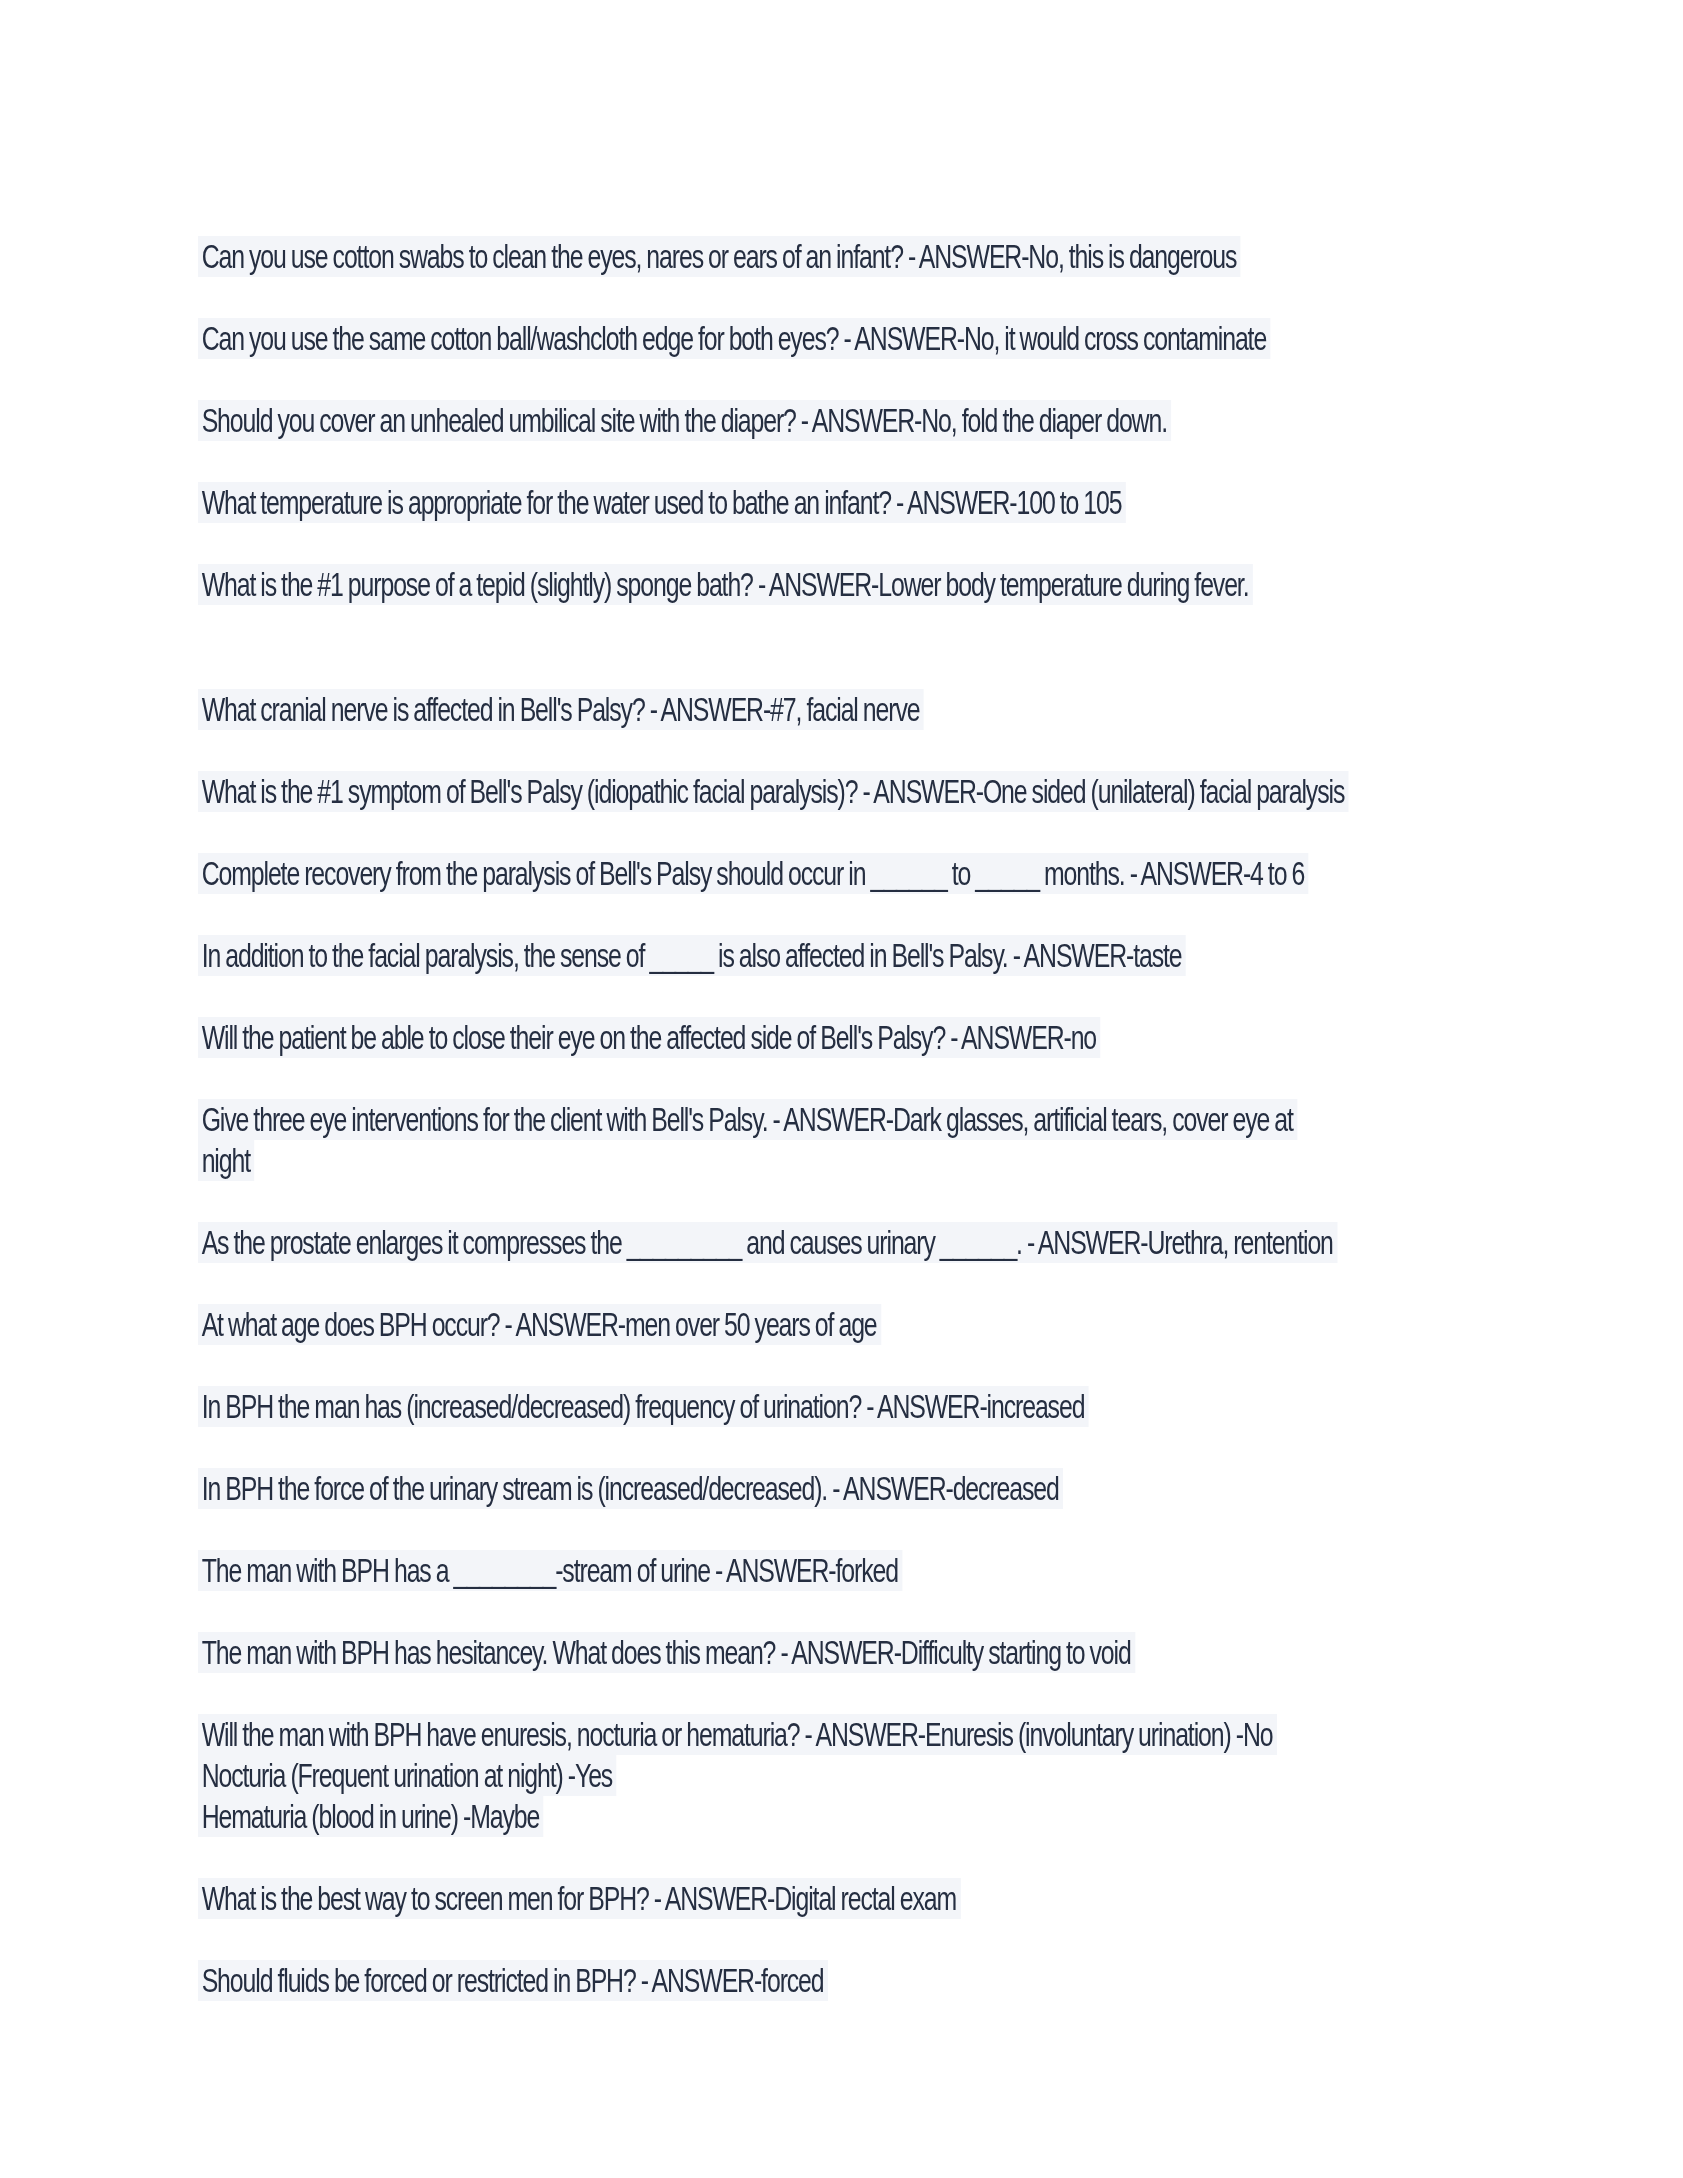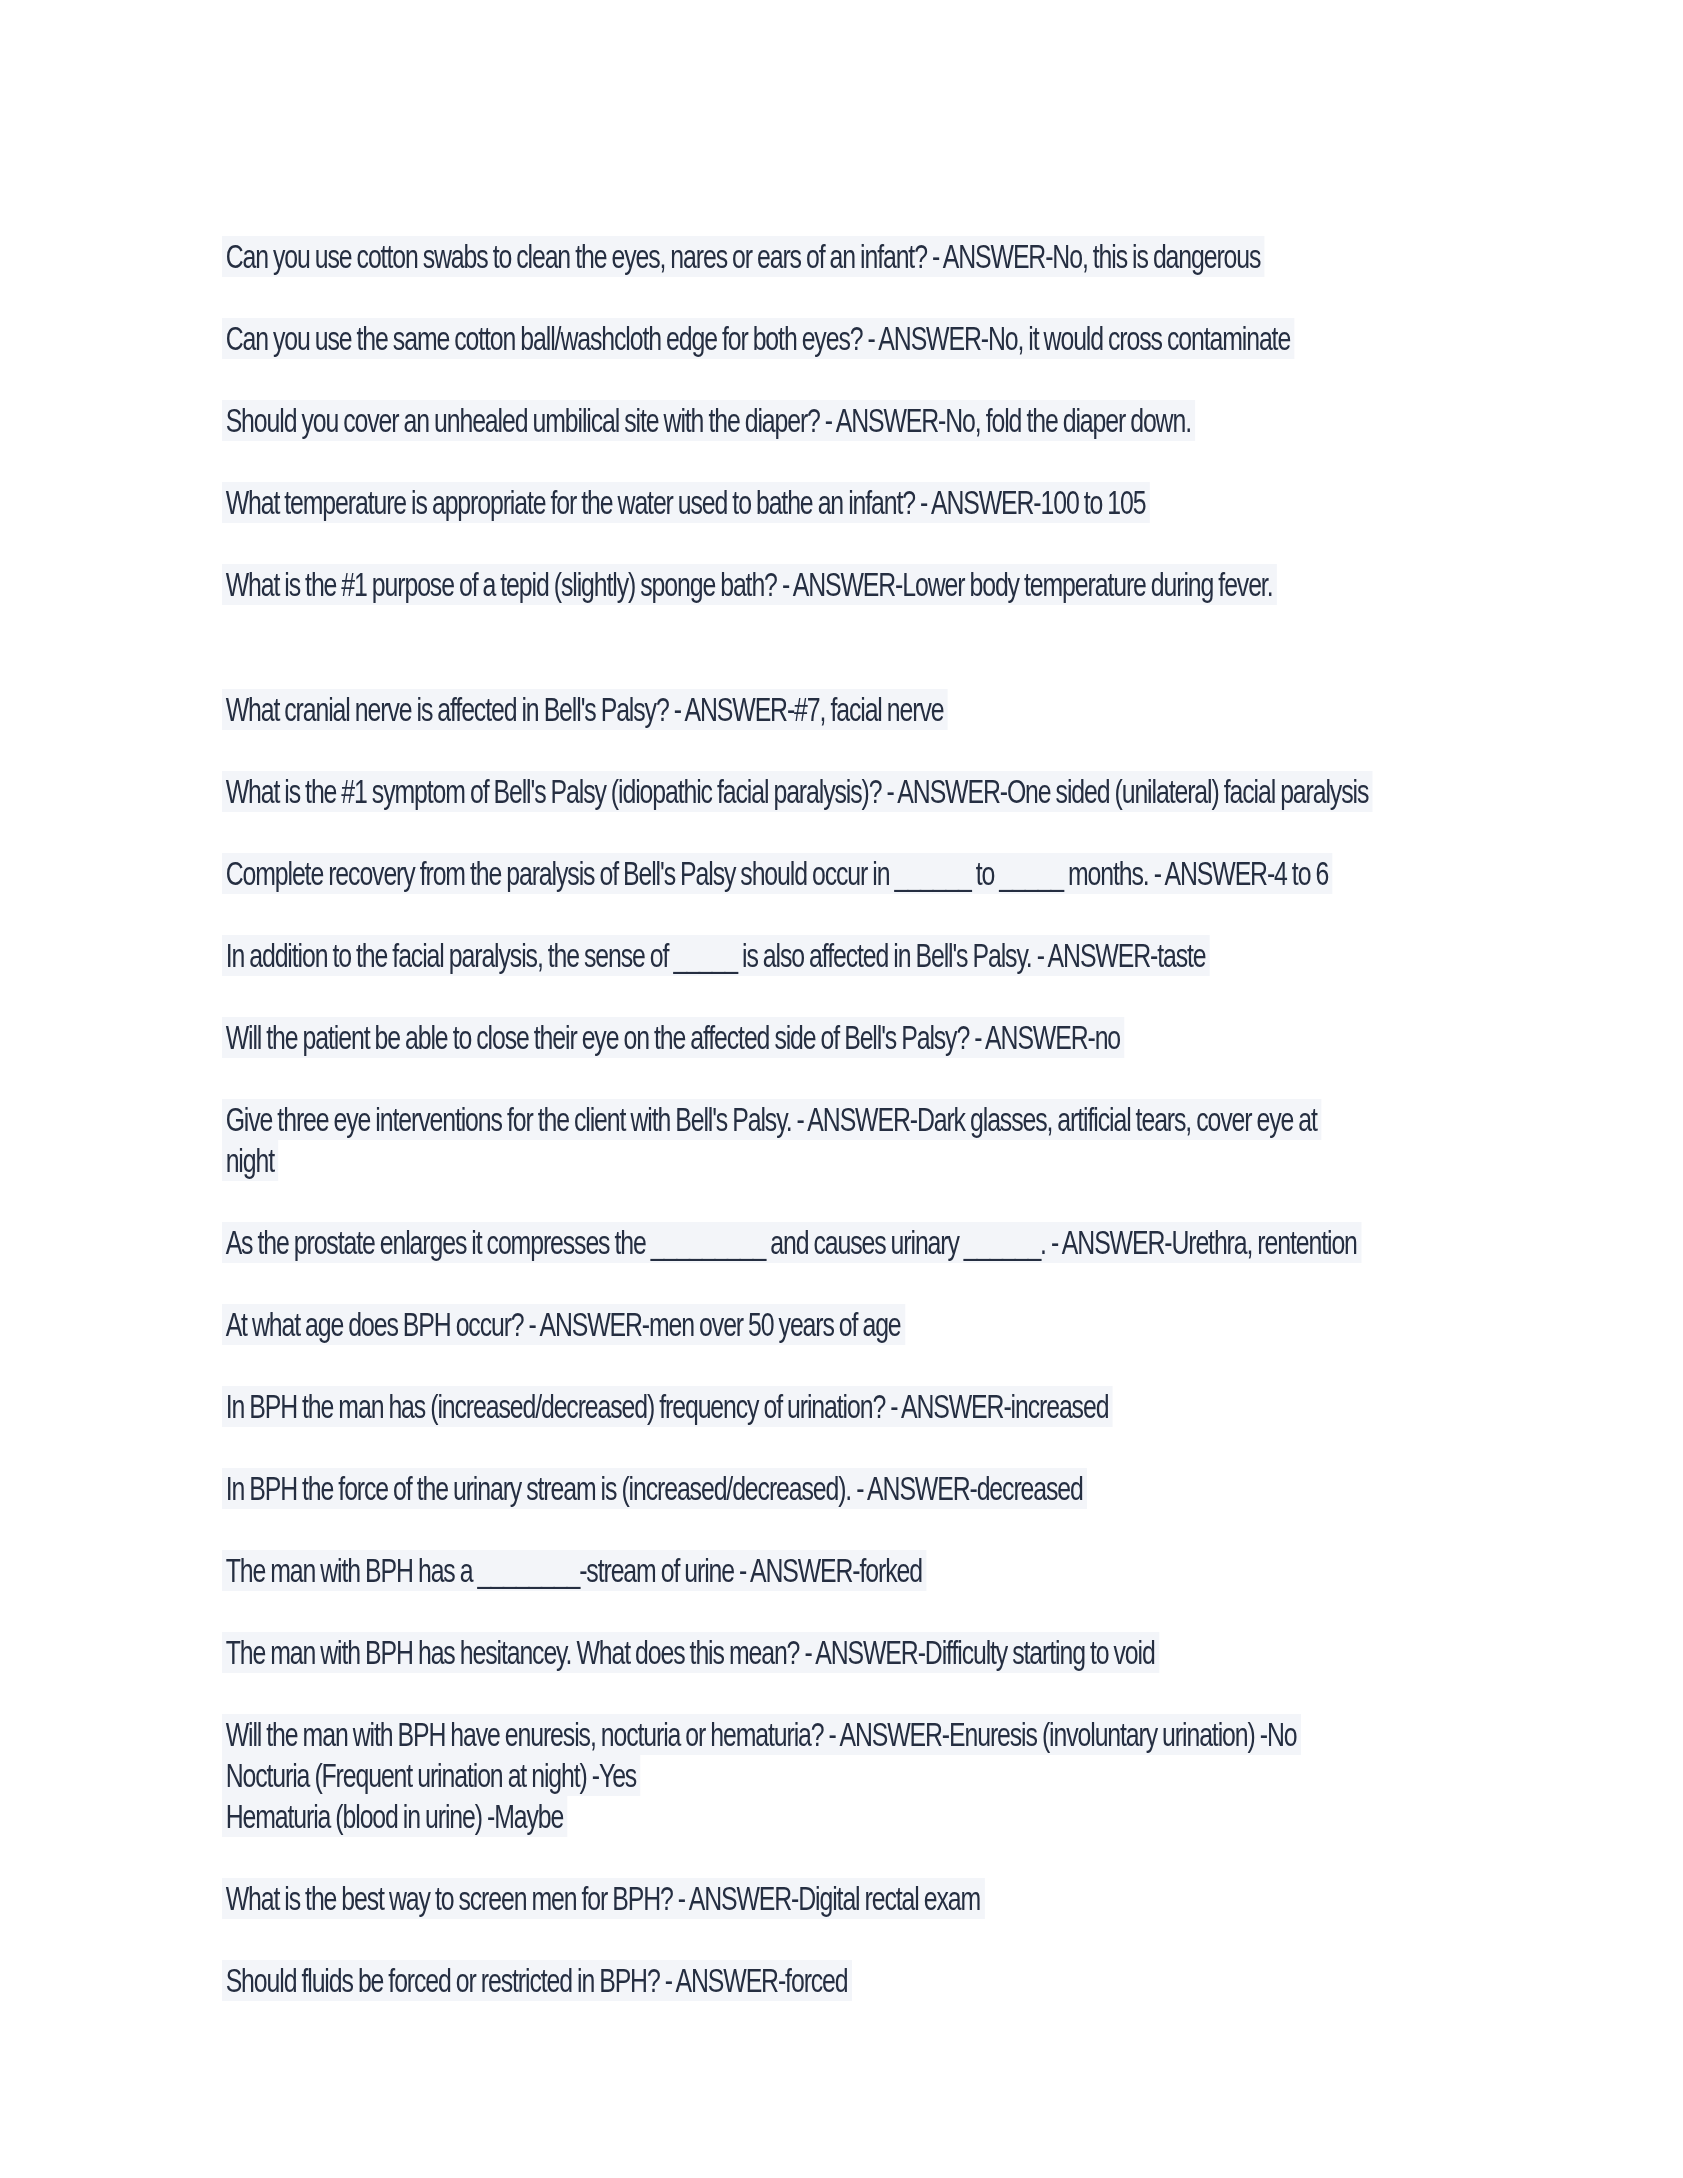--- a/index.html
+++ b/index.html
@@ -11,21 +11,20 @@
     width: 1683px;
     height: 2178px;
     overflow: hidden;
     position: relative;
   }
   .page {
     position: absolute;
     inset: 0;
     padding: 236px 4px 0 198px;
     box-sizing: border-box;
-    margin-left: 24px;
   }
   .content {
     font-family: "Liberation Sans", "DejaVu Sans", sans-serif;
     font-size: 34px;
     letter-spacing: -1.5px;
     word-spacing: -1px;
     color: #252e41;
     transform: scaleX(0.73);
     transform-origin: 0 0;
     white-space: nowrap;

